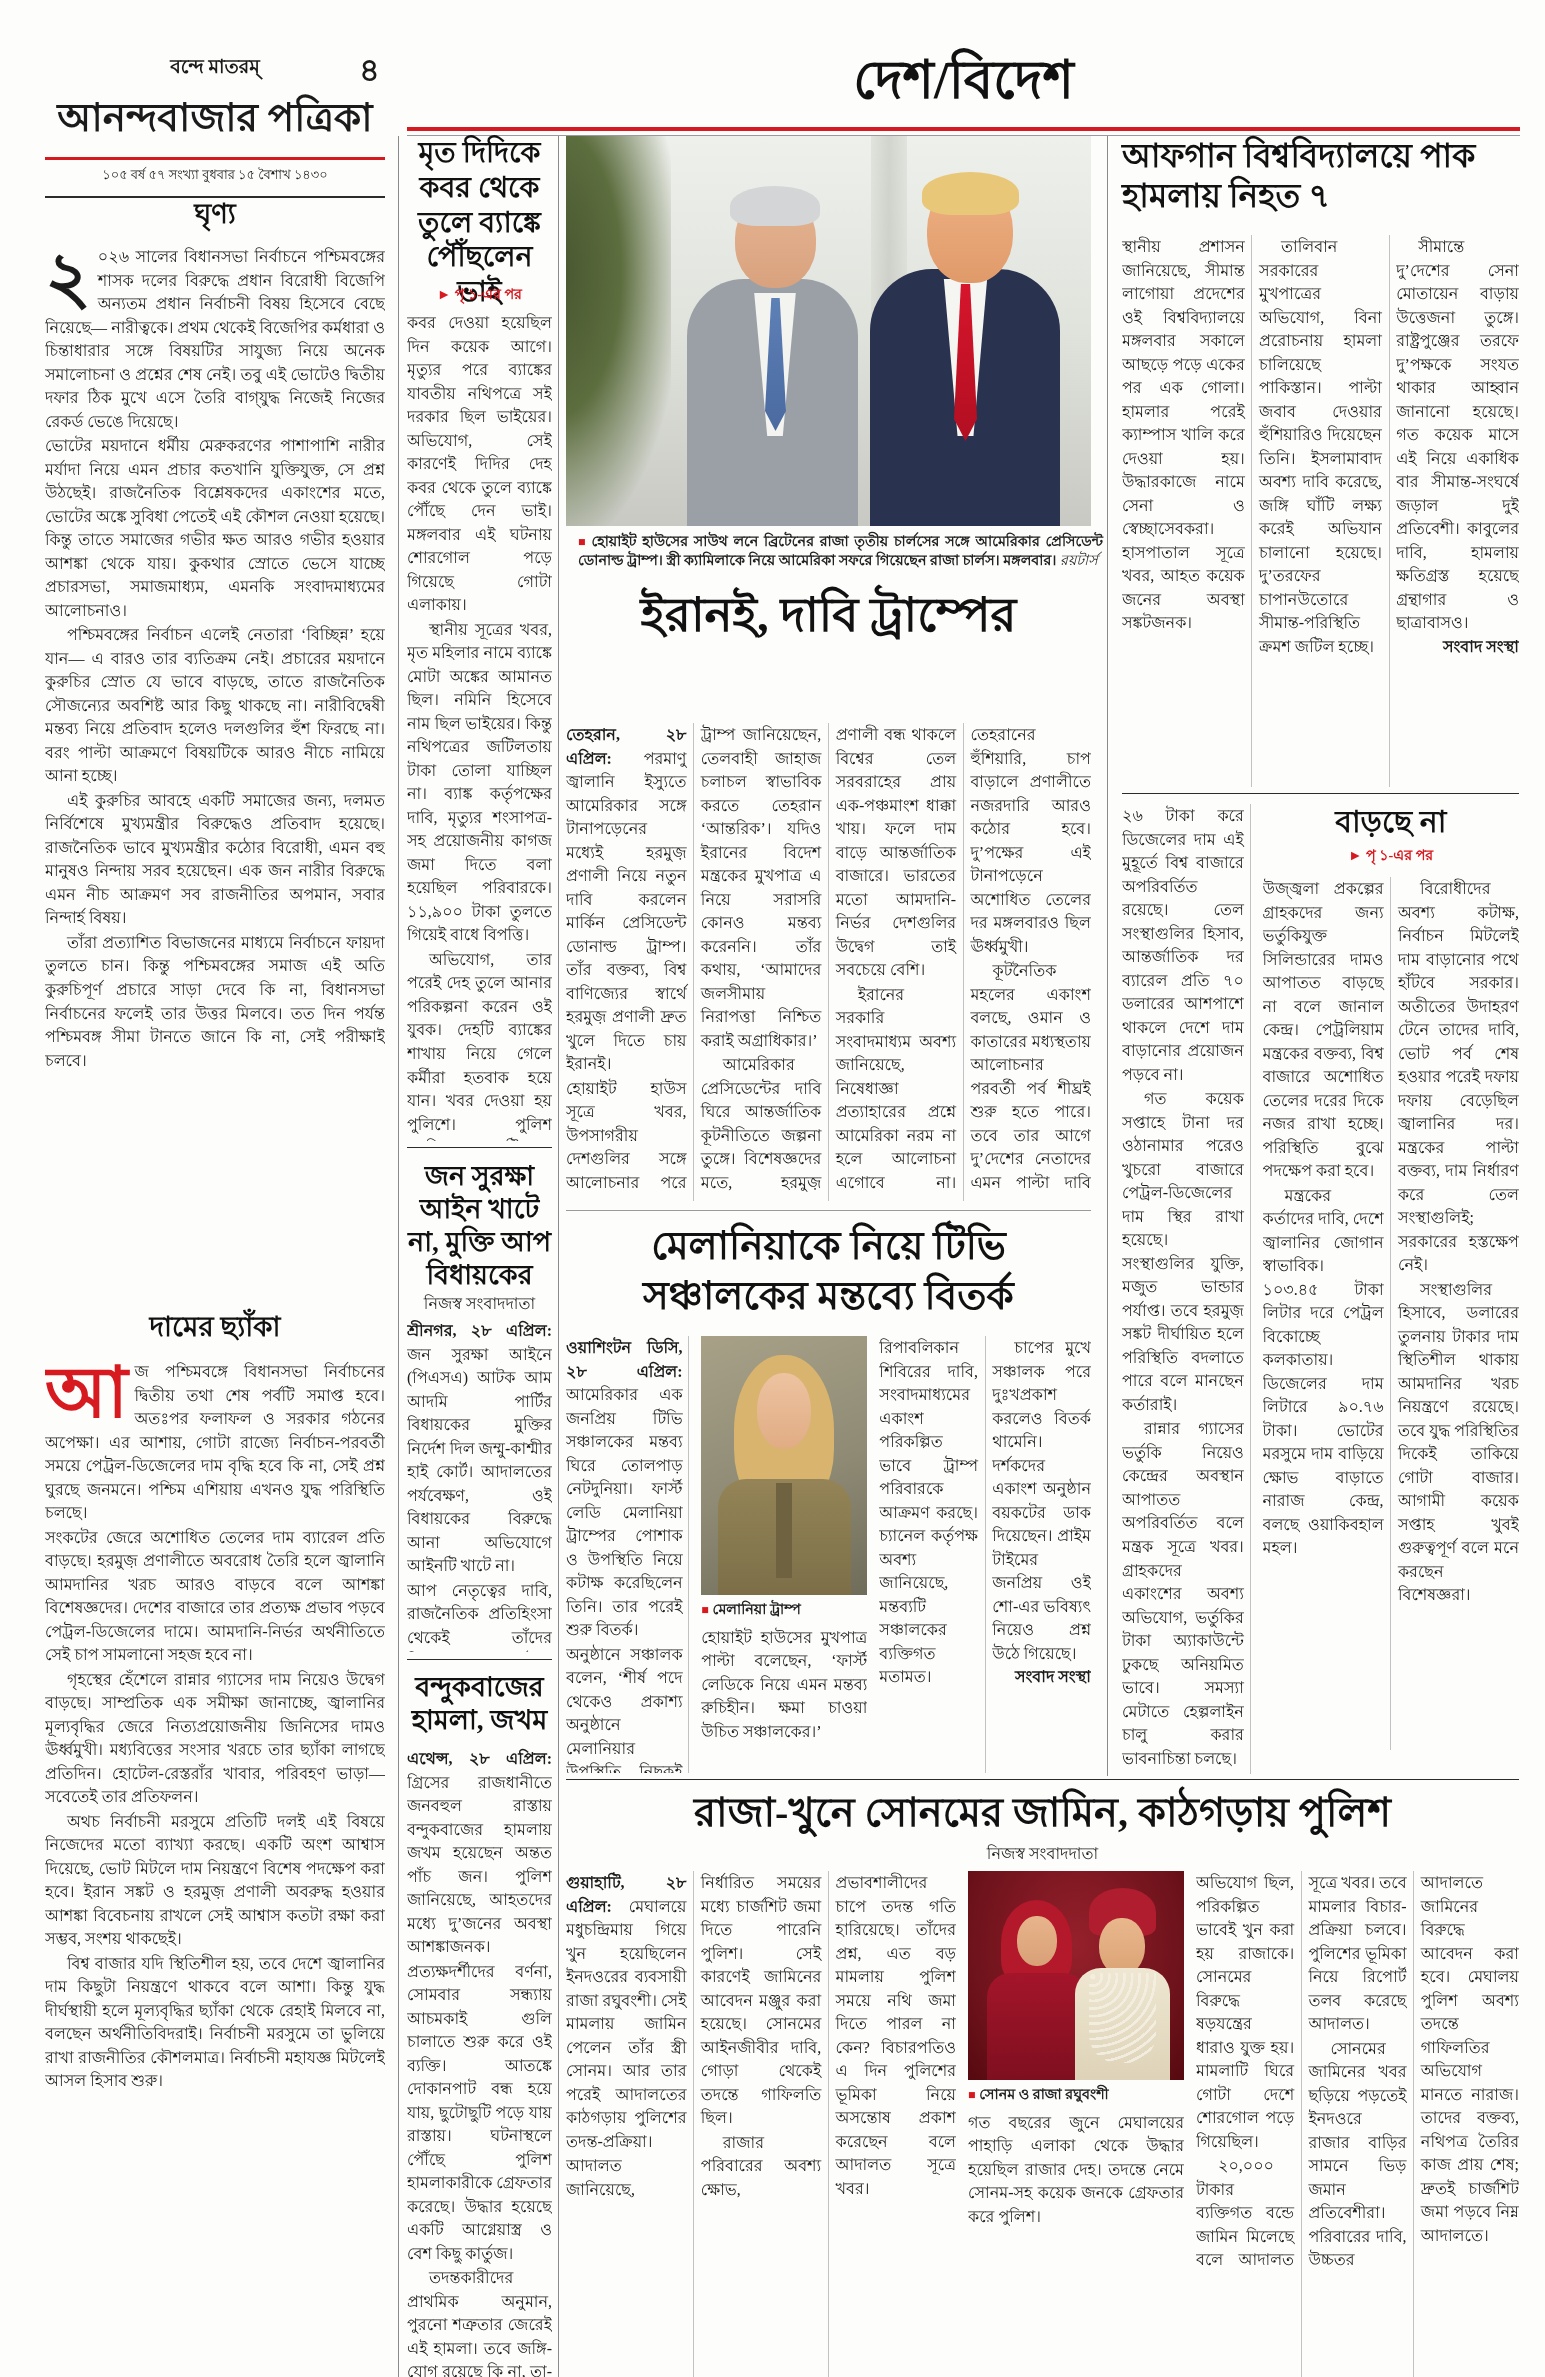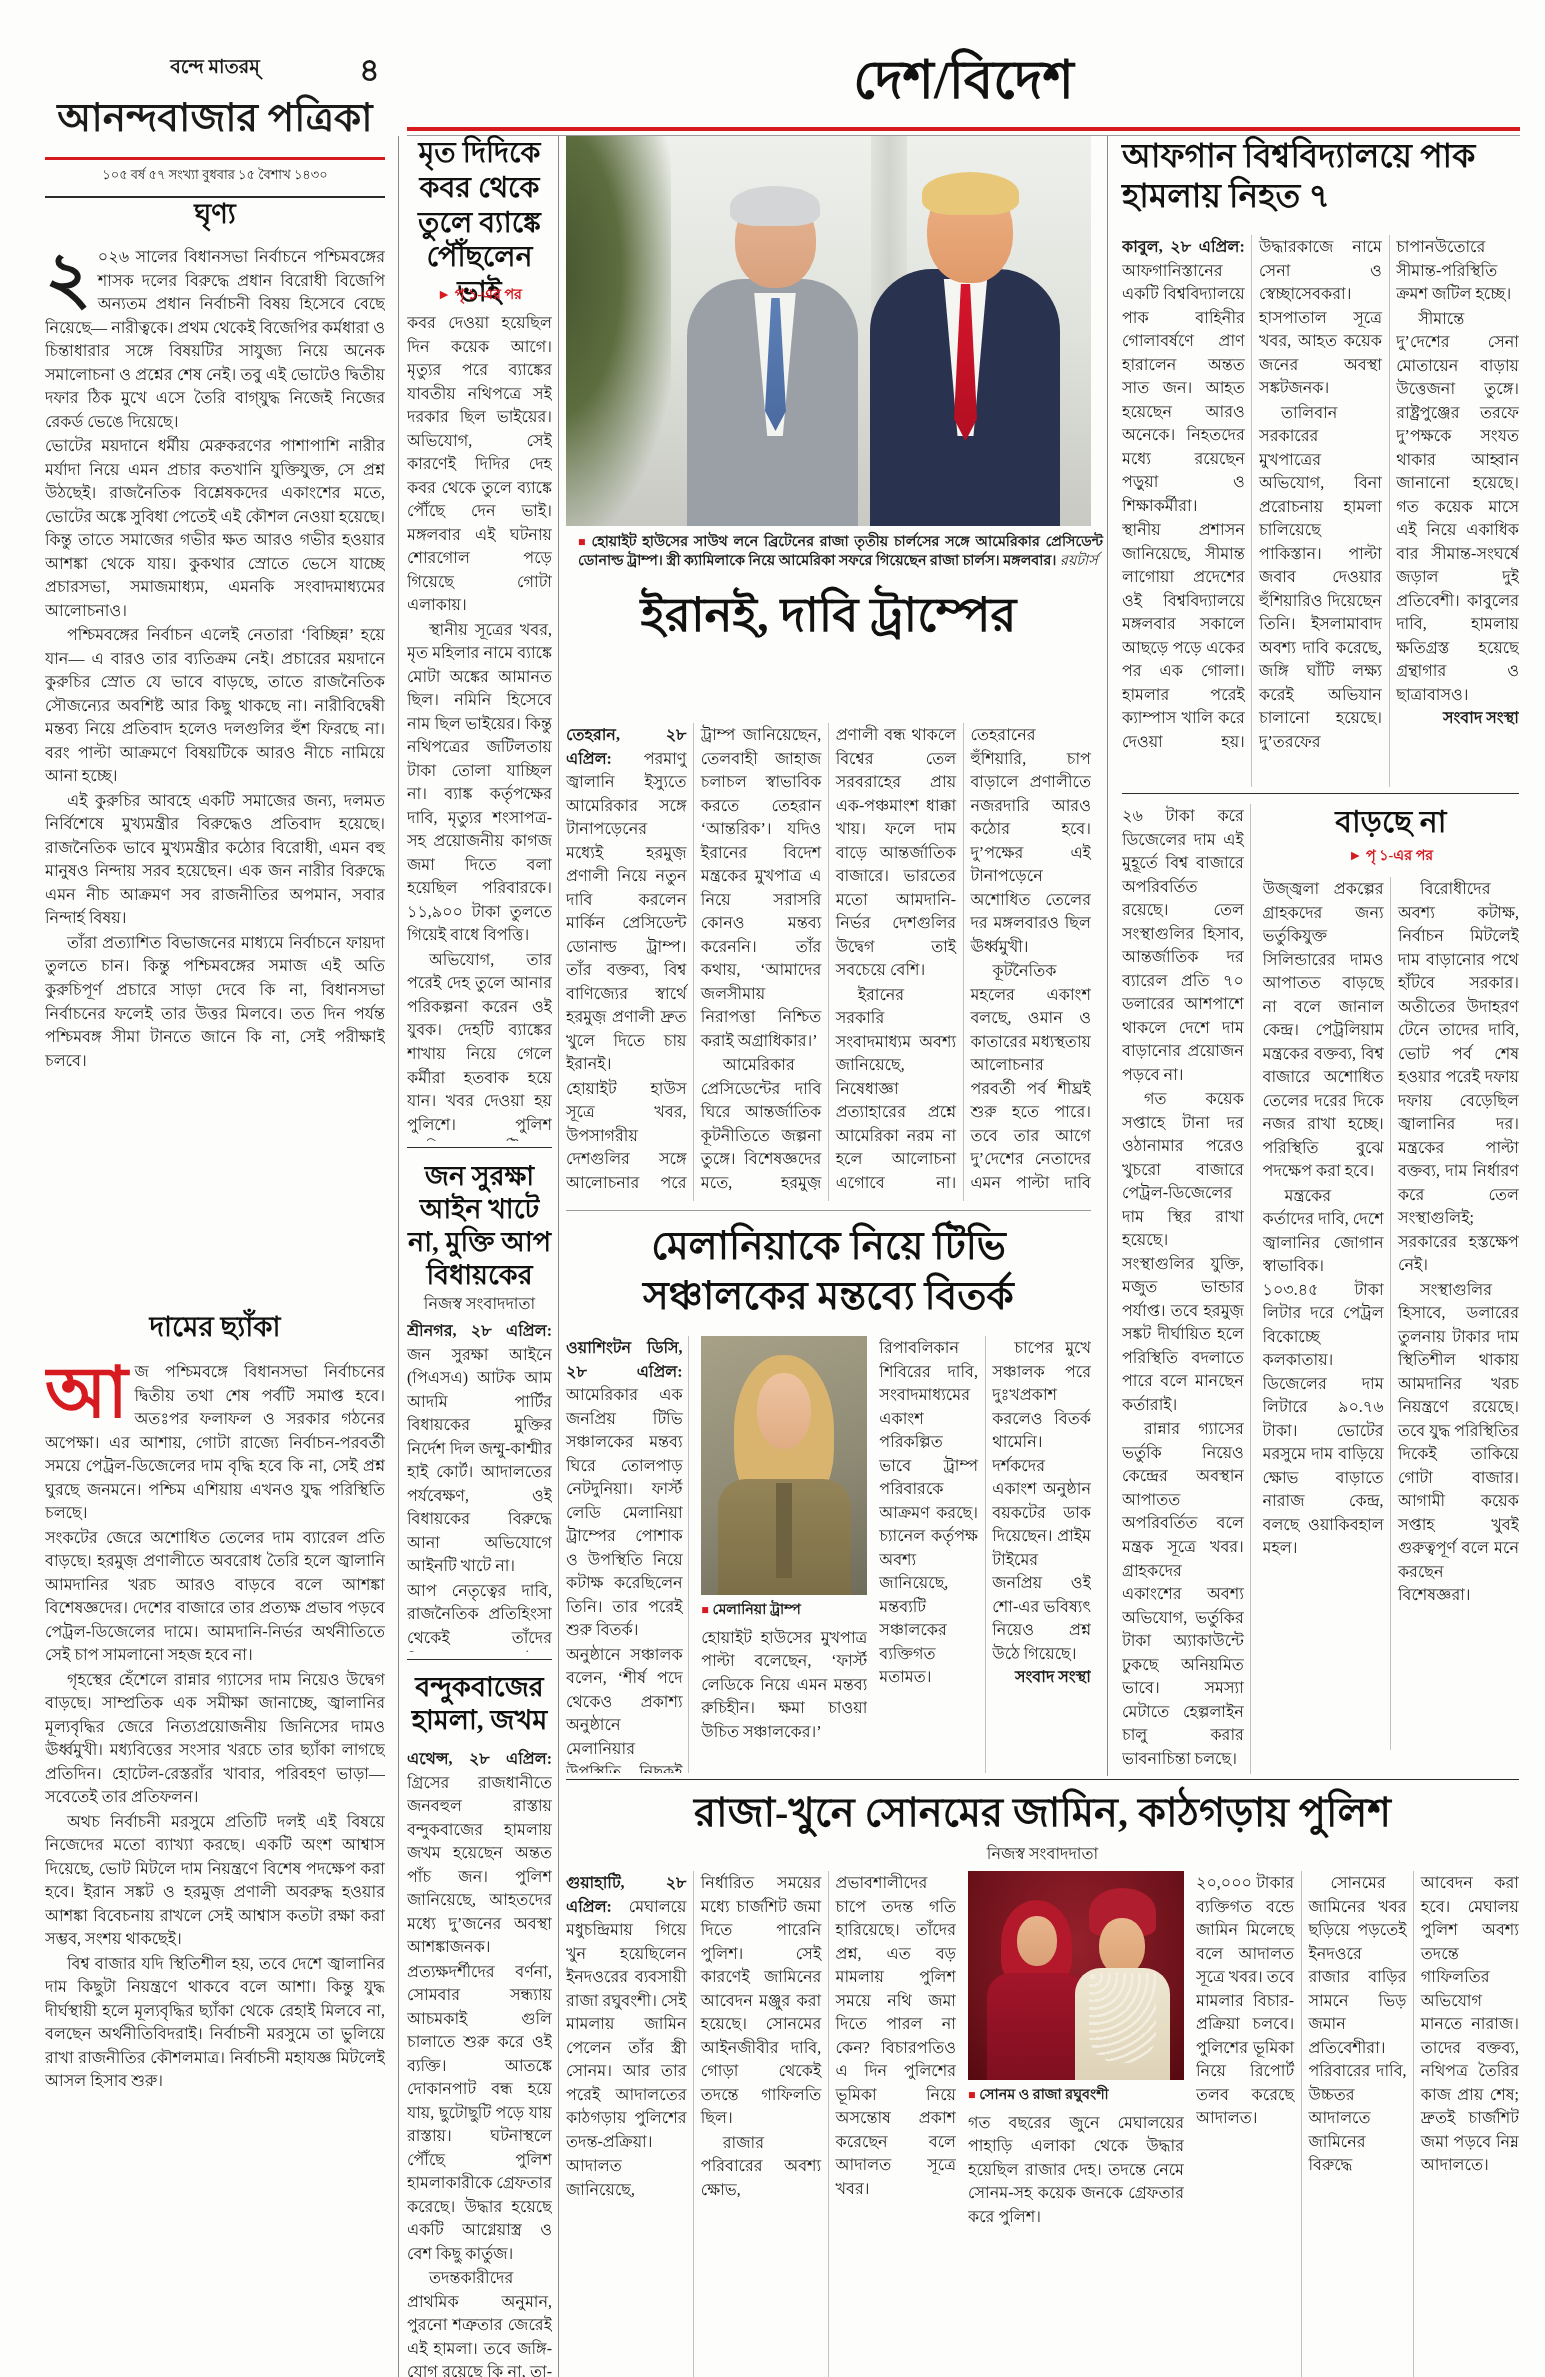--- a/index.html
+++ b/index.html
@@ -199,21 +199,20 @@
     <div>
         <p>রিপাবলিকান শিবিরের দাবি, সংবাদমাধ্যমের একাংশ পরিকল্পিত ভাবে ট্রাম্প পরিবারকে আক্রমণ করছে। চ্যানেল কর্তৃপক্ষ অবশ্য জানিয়েছে, মন্তব্যটি সঞ্চালকের ব্যক্তিগত মতামত।</p>
         <p>চাপের মুখে সঞ্চালক পরে দুঃখপ্রকাশ করলেও বিতর্ক থামেনি। দর্শকদের একাংশ অনুষ্ঠান বয়কটের ডাক দিয়েছেন। প্রাইম টাইমের জনপ্রিয় ওই শো-এর ভবিষ্যৎ নিয়েও প্রশ্ন উঠে গিয়েছে।</p>
       </div>
     <p class="sig">সংবাদ সংস্থা</p>
   </div>
 </div>
 
 <div class="abs headline" style="left:1122px;top:136px;width:397px;font-size:33px;">আফগান বিশ্ববিদ্যালয়ে পাক হামলায় নিহত ৭</div>
 <div class="abs body-text cols c3" style="left:1122px;top:235px;width:397px;height:552px;">
-  <p><span class="dateline">কাবুল, ২৮ এপ্রিল:</span> <span>আফগানিস্তানের একটি বিশ্ববিদ্যালয়ে পাক বাহিনীর গোলাবর্ষণে প্রাণ হারালেন অন্তত সাত জন। আহত হয়েছেন আরও অনেকে। নিহতদের মধ্যে রয়েছেন পড়ুয়া ও শিক্ষাকর্মীরা।</span></p>
   <div>
       <p>স্থানীয় প্রশাসন জানিয়েছে, সীমান্ত লাগোয়া প্রদেশের ওই বিশ্ববিদ্যালয়ে মঙ্গলবার সকালে আছড়ে পড়ে একের পর এক গোলা। হামলার পরেই ক্যাম্পাস খালি করে দেওয়া হয়। উদ্ধারকাজে নামে সেনা ও স্বেচ্ছাসেবকরা। হাসপাতাল সূত্রে খবর, আহত কয়েক জনের অবস্থা সঙ্কটজনক।</p>
       <p>তালিবান সরকারের মুখপাত্রের অভিযোগ, বিনা প্ররোচনায় হামলা চালিয়েছে পাকিস্তান। পাল্টা জবাব দেওয়ার হুঁশিয়ারিও দিয়েছেন তিনি। ইসলামাবাদ অবশ্য দাবি করেছে, জঙ্গি ঘাঁটি লক্ষ্য করেই অভিযান চালানো হয়েছে। দু’তরফের চাপানউতোরে সীমান্ত-পরিস্থিতি ক্রমশ জটিল হচ্ছে।</p>
       <p>সীমান্তে দু’দেশের সেনা মোতায়েন বাড়ায় উত্তেজনা তুঙ্গে। রাষ্ট্রপুঞ্জের তরফে দু’পক্ষকে সংযত থাকার আহ্বান জানানো হয়েছে। গত কয়েক মাসে এই নিয়ে একাধিক বার সীমান্ত-সংঘর্ষে জড়াল দুই প্রতিবেশী। কাবুলের দাবি, হামলায় ক্ষতিগ্রস্ত হয়েছে গ্রন্থাগার ও ছাত্রাবাসও।</p>
     </div>
   <p class="sig">সংবাদ সংস্থা</p>
 </div>
 
 <div class="abs hline" style="left:1122px;top:793px;width:397px;"></div>
 
@@ -272,20 +271,21 @@
       <span class="bullet">■</span><span>সোনম ও রাজা রঘুবংশী</span>
     </div>
     <div class="body-text" style="margin-top:6.7px;height:247px;">
       <div>
           <p>গত বছরের জুনে মেঘালয়ের পাহাড়ি এলাকা থেকে উদ্ধার হয়েছিল রাজার দেহ। তদন্তে নেমে সোনম-সহ কয়েক জনকে গ্রেফতার করে পুলিশ।</p>
         </div>
     </div>
   </div>
   <div class="body-text cols c3" style="width:323px;height:100%;">
     <div>
+        <p>অভিযোগ ছিল, পরিকল্পিত ভাবেই খুন করা হয় রাজাকে। সোনমের বিরুদ্ধে ষড়যন্ত্রের ধারাও যুক্ত হয়। মামলাটি ঘিরে গোটা দেশে শোরগোল পড়ে গিয়েছিল।</p>
         <p>২০,০০০ টাকার ব্যক্তিগত বন্ডে জামিন মিলেছে বলে আদালত সূত্রে খবর। তবে মামলার বিচার-প্রক্রিয়া চলবে। পুলিশের ভূমিকা নিয়ে রিপোর্ট তলব করেছে আদালত।</p>
         <p>সোনমের জামিনের খবর ছড়িয়ে পড়তেই ইনদওরে রাজার বাড়ির সামনে ভিড় জমান প্রতিবেশীরা। পরিবারের দাবি, উচ্চতর আদালতে জামিনের বিরুদ্ধে আবেদন করা হবে। মেঘালয় পুলিশ অবশ্য তদন্তে গাফিলতির অভিযোগ মানতে নারাজ। তাদের বক্তব্য, নথিপত্র তৈরির কাজ প্রায় শেষ; দ্রুতই চার্জশিট জমা পড়বে নিম্ন আদালতে।</p>
       </div>
   </div>
 </div>
 
 <div class="abs vline" style="left:398px;top:136px;height:2244px;"></div>
 <div class="abs vline" style="left:558px;top:136px;height:2244px;"></div>
 <div class="abs vline" style="left:1107px;top:136px;height:1640px;"></div>
 

